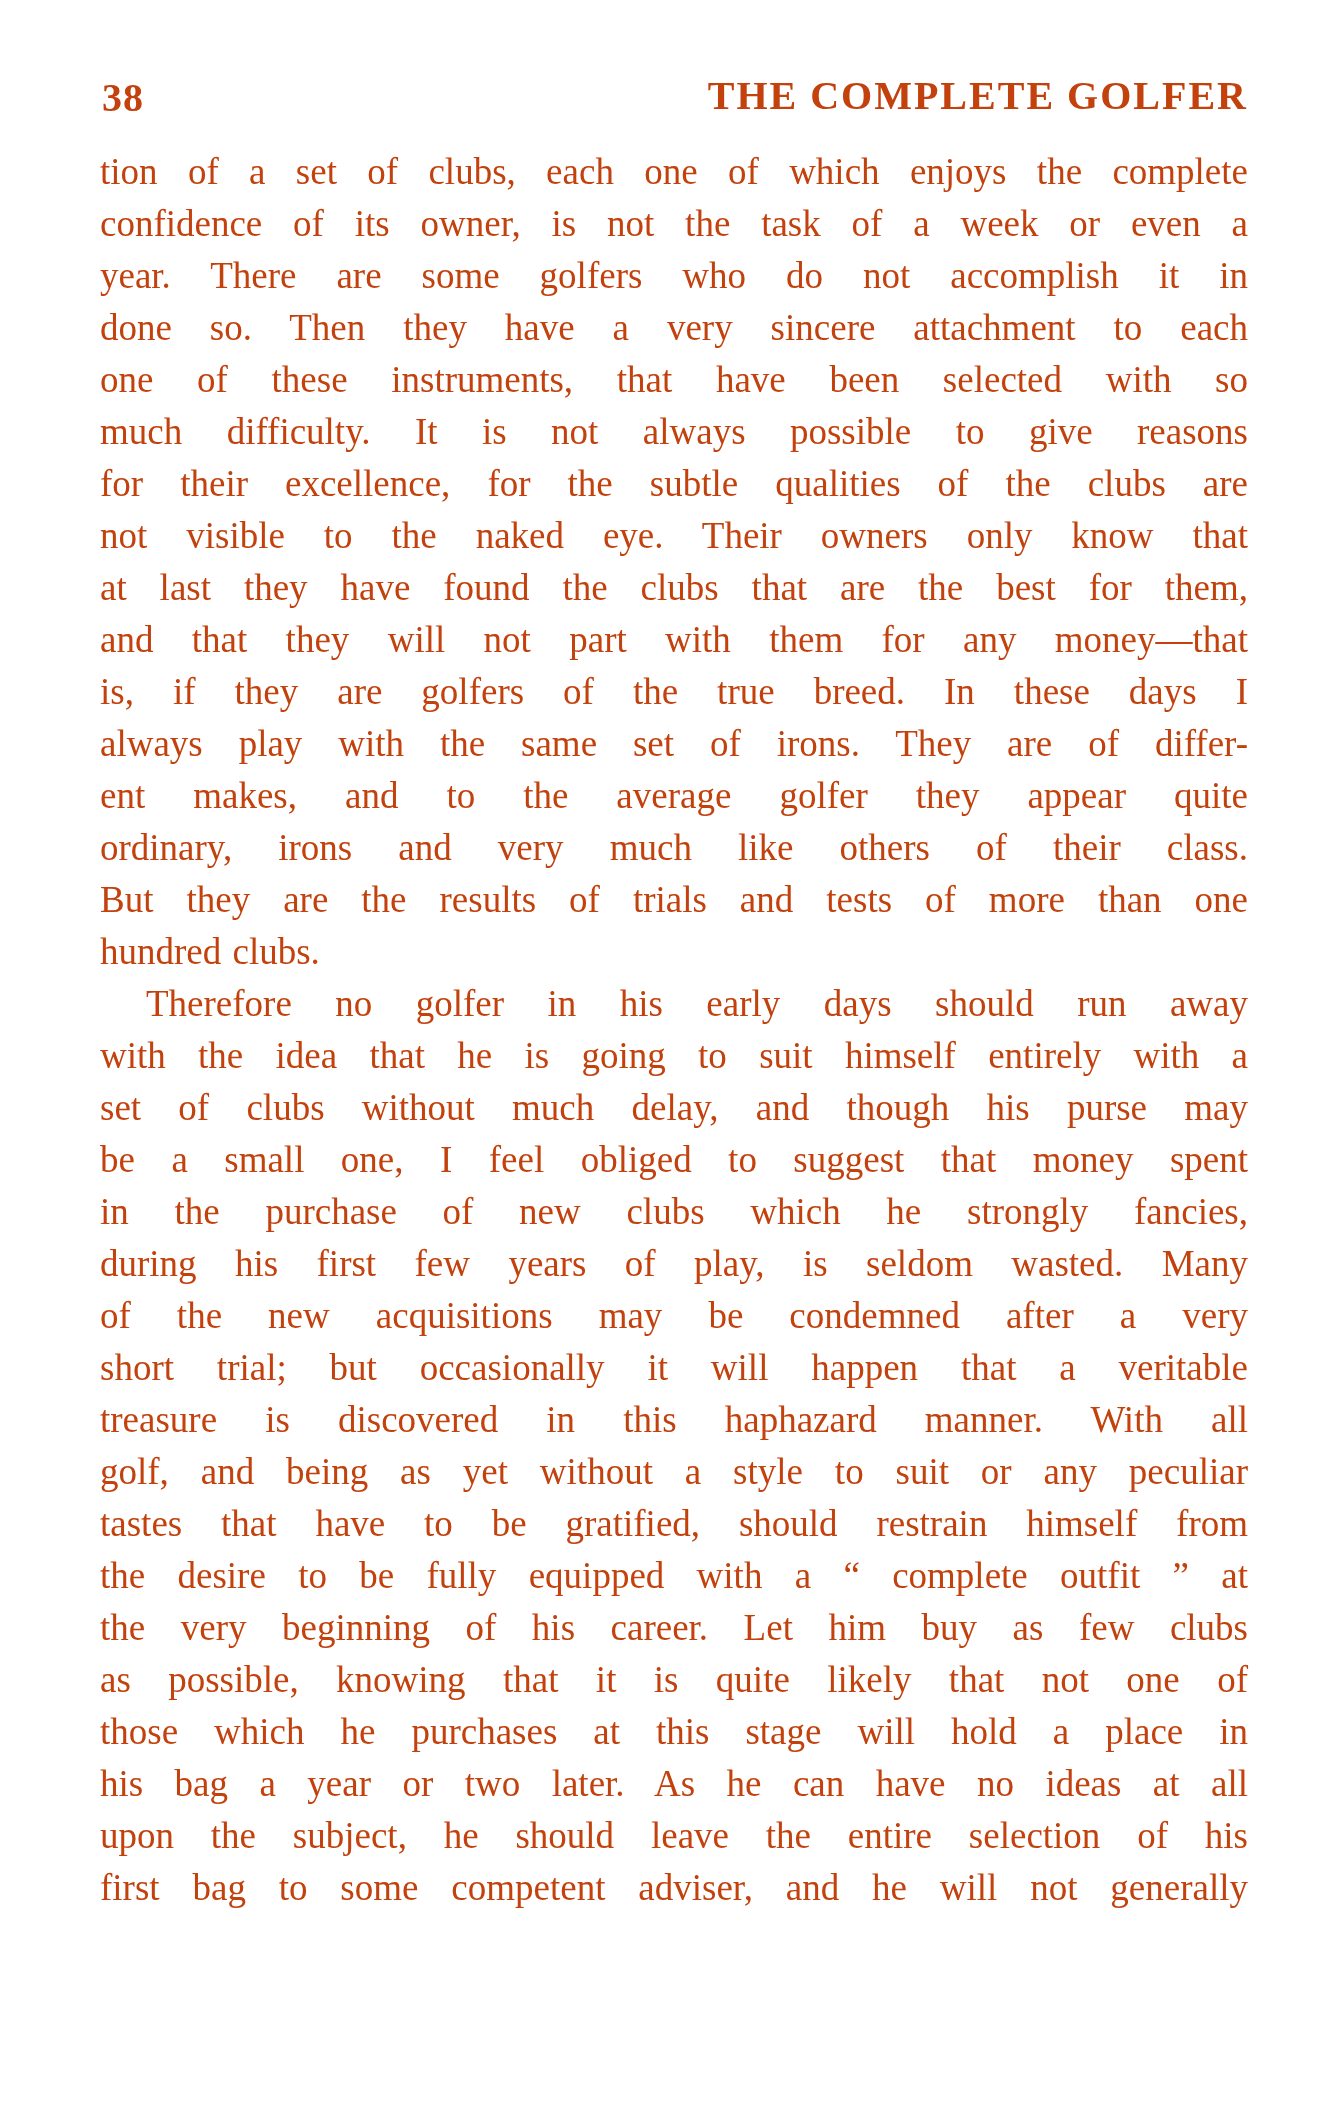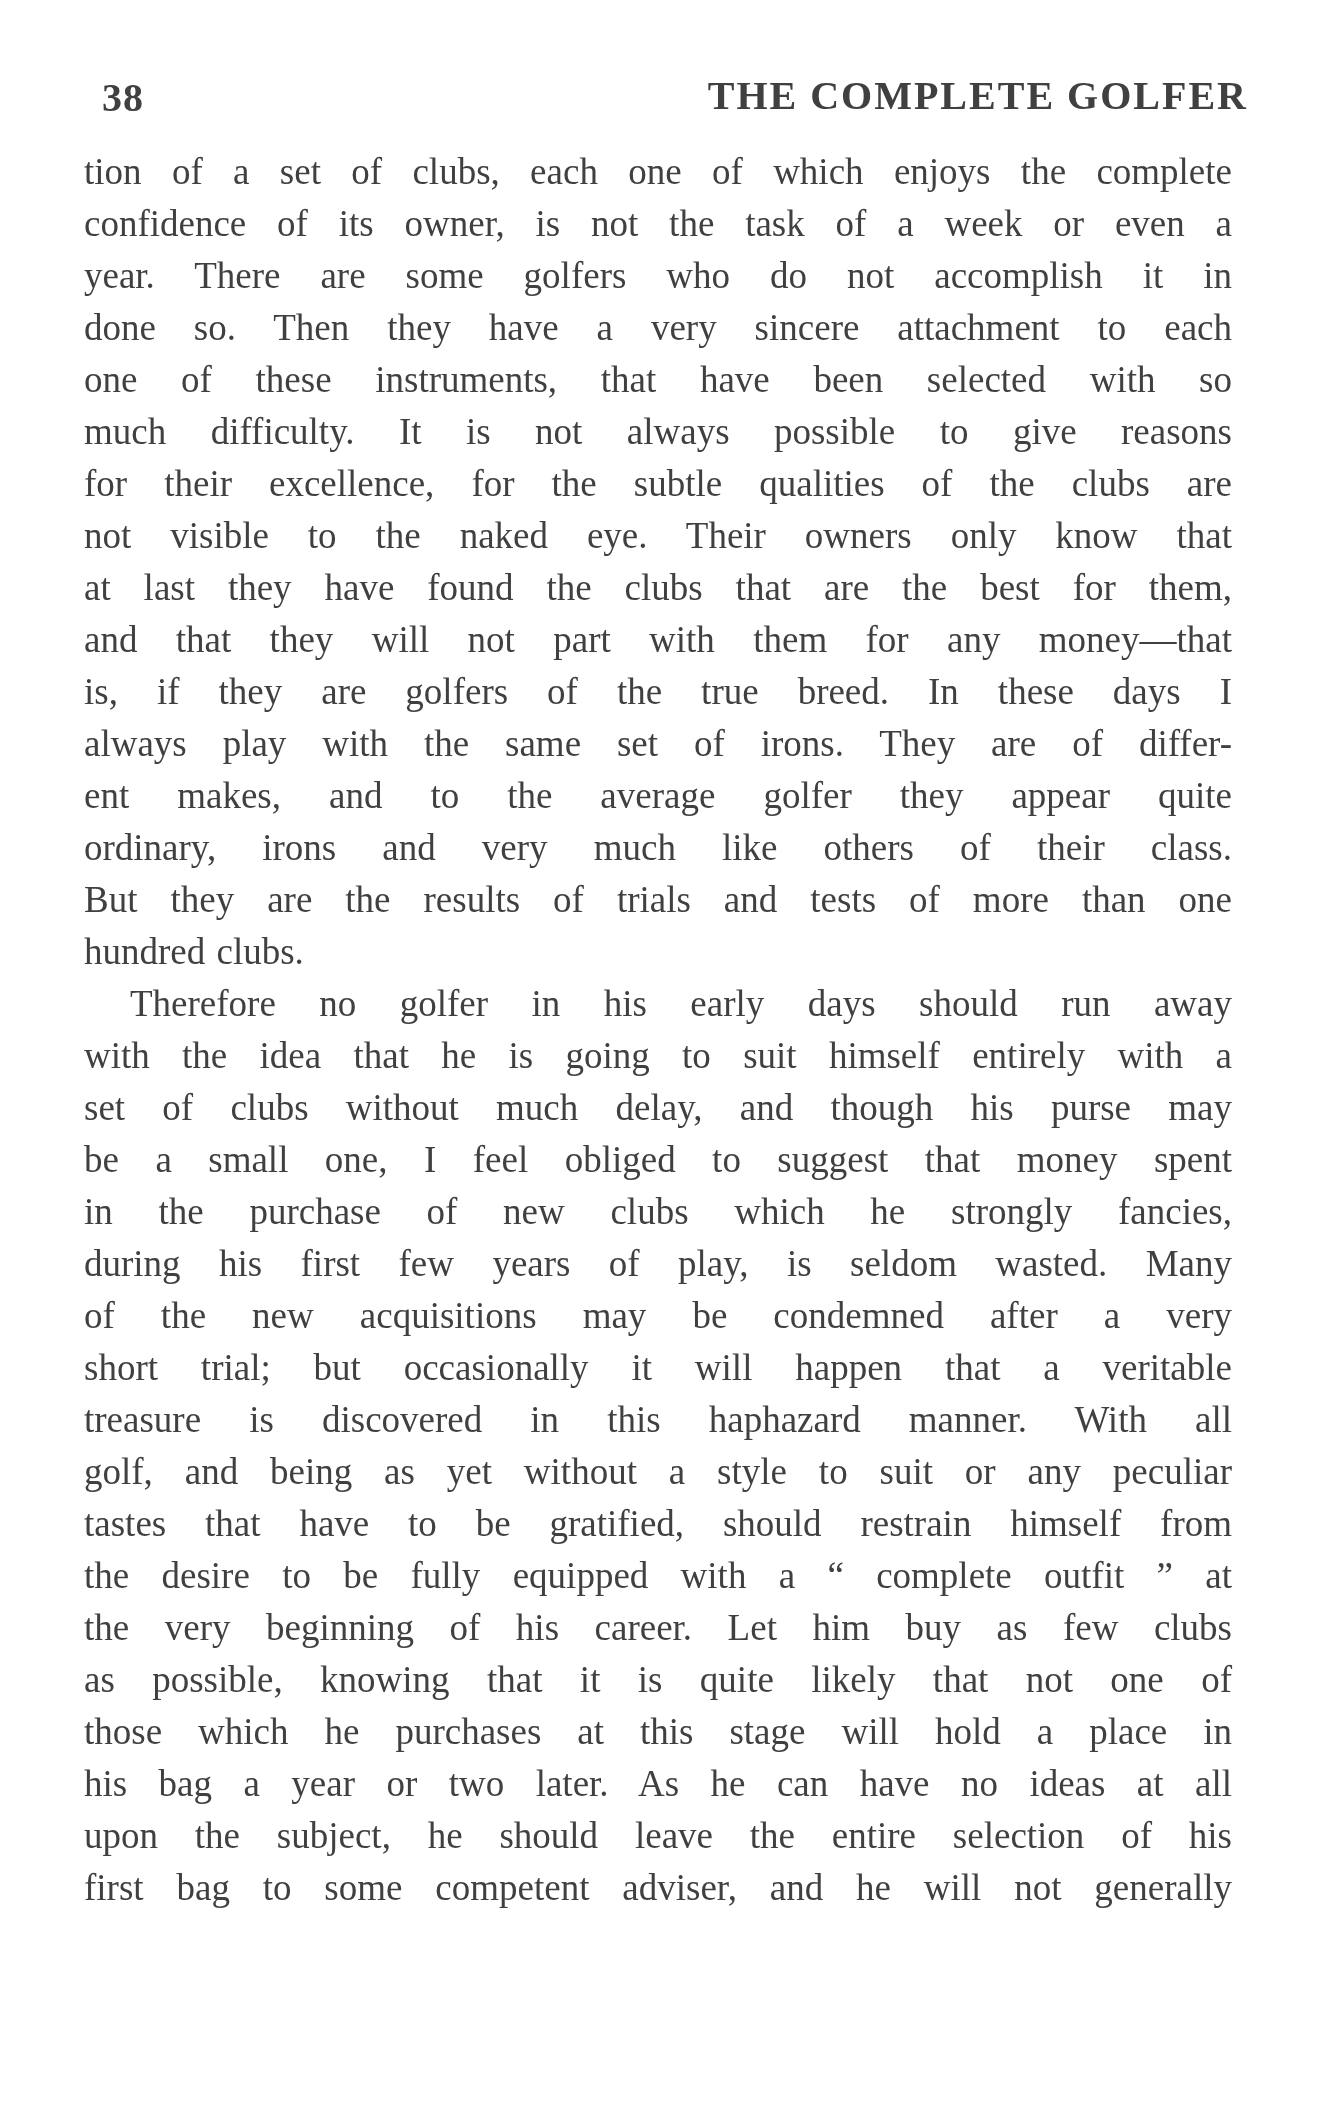--- a/index.html
+++ b/index.html
@@ -1,21 +1,21 @@
 <!DOCTYPE html>
 <html><head>
 <meta charset="utf-8">
 <style>
   html, body { margin: 0; padding: 0; }
   .page {
     position: relative;
     width: 1341px;
     height: 2127px;
     background: #ffffff;
-    color: #404040;
+    color: #c2410c;
     font-family: "Liberation Serif", "DejaVu Serif", serif;
     overflow: hidden;
   }
   .header {
     position: absolute;
     top: 72px;
     left: 100px;
     width: 1148px;
     height: 50px;
   }
@@ -30,21 +30,21 @@
   .running-head {
     text-align: right;
     font-size: 40px;
     font-weight: bold;
     letter-spacing: 2px;
     white-space: nowrap;
   }
   .body-text {
     position: absolute;
     top: 146px;
-    left: 84px;
+    left: 100px;
     width: 1148px;
     font-size: 37px;
     line-height: 52px;
     word-spacing: 2px;
   }
   .line {
     text-align: justify;
     text-align-last: justify;
     white-space: normal;
     height: 52px;

